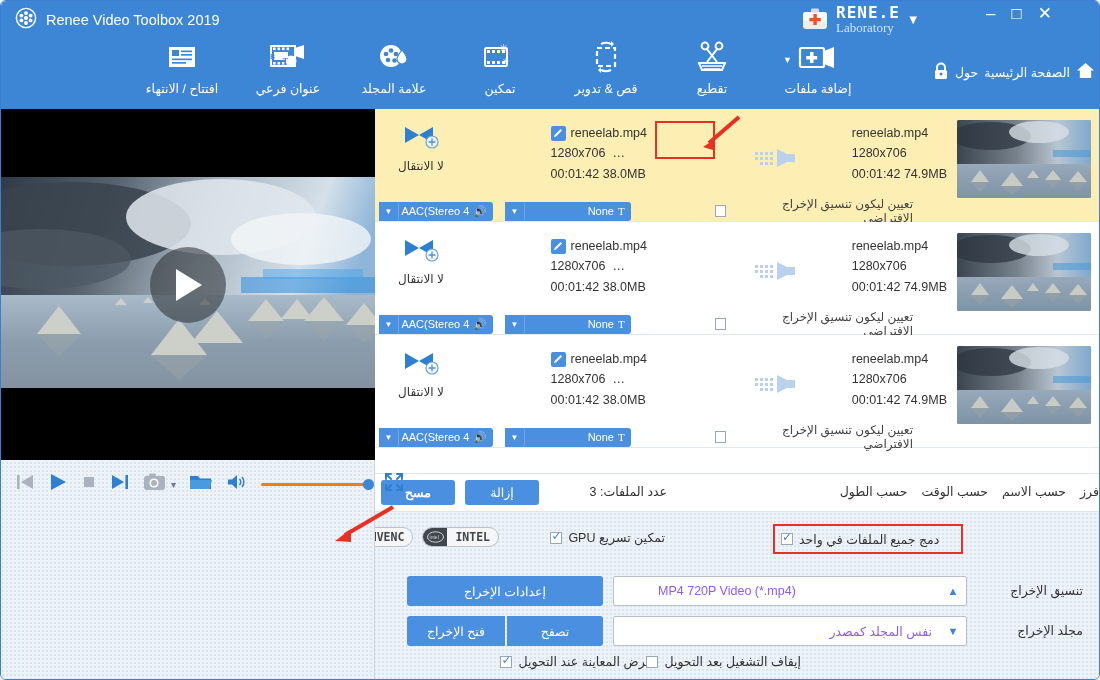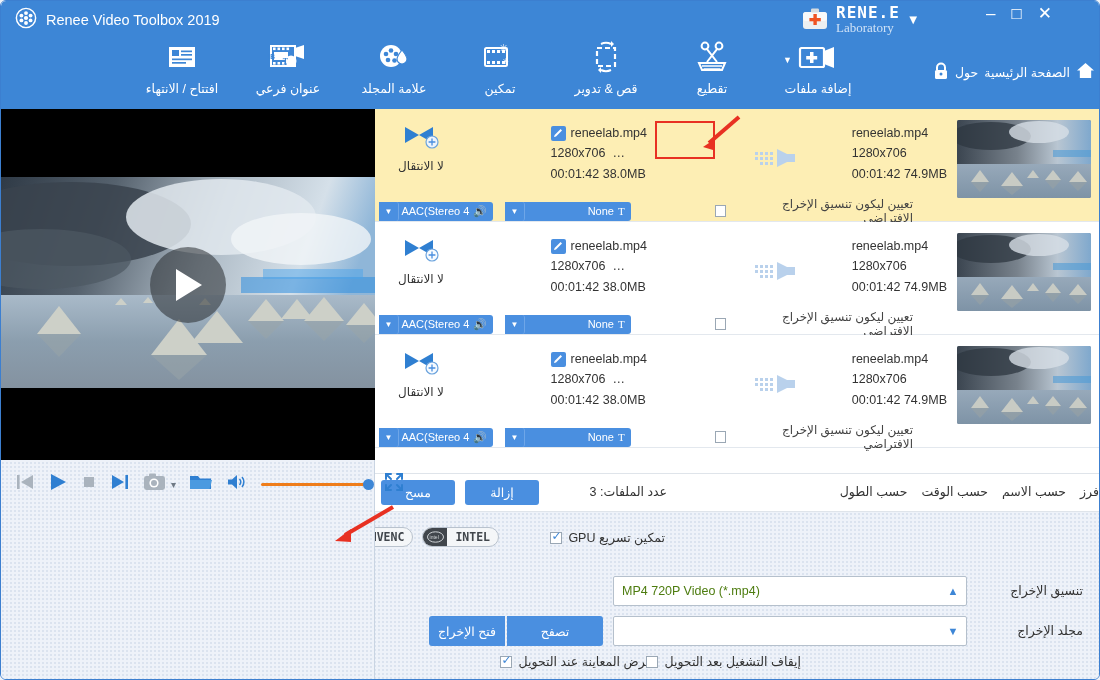--- a/index.html
+++ b/index.html
@@ -79,21 +79,21 @@
         display:inline-block; position:relative; }
   .cbx.on::after{ content:"✓"; position:absolute; left:0px; top:-4px;
         font-size:12px; color:#3d86d6; }
 
   
   .listfoot{ position:absolute; right:0; top:472px; width:726px; height:38px;
              background:#fff; border-top:1px solid #dfe4ea; }
   .btn{ background:#4a8fe0; color:#fff; border:none; border-radius:3px;
         font-size:12.5px; height:25px; cursor:pointer;
         font-family:"Liberation Sans",sans-serif; }
-  .b-clear{ position:absolute; right:644px; top:6px; width:74px; }
+  .b-clear{ position:absolute; right:644px; top:6px; width:74px;font-weight:bold; }
   .b-remove{ position:absolute; right:560px; top:6px; width:74px; }
   .cnt{ position:absolute; right:432px; top:10px; font-size:12.5px; color:#333; }
   .sorts{ position:absolute; right:0px; left:auto; top:10px; width:330px;
           display:flex; direction:rtl; gap:14px; font-size:12.5px; color:#333;
           left:394px; }
 
   
   .settings{ position:absolute; right:0; top:510px; width:726px; height:168px;
      background:#eef2f9;
      background-image:radial-gradient(#dbe3ef 1px, transparent 1px);
@@ -112,28 +112,28 @@
           justify-content:center; }
   .badge .blab{ padding:0 8px; font-size:11.5px; font-weight:bold; color:#41464c;
           font-family:"DejaVu Sans Mono",monospace; }
 
   .frm{ position:absolute; right:0; top:60px; width:726px; }
   .frow{ position:relative; height:40px; }
   .flab{ position:absolute; right:16px; top:11px; font-size:12.5px; color:#333; }
   .fsel{ position:absolute; right:132px; top:4px; width:354px; height:30px;
          background:#fff; border:1px solid #b5c0cc; border-radius:2px;
          display:flex; direction:rtl; align-items:center; }
-  .fsel .val{ flex:1; padding:0 8px; font-size:12.5px; color:#4d7c0f;
-              direction:ltr; text-align:left; white-space:nowrap; overflow:hidden; }
+  .fsel .val{ flex:1; padding:0 8px; font-size:12.5px; color:#8b5cf6;
+              direction:ltr; text-align:left; white-space:nowrap; overflow:hidden;margin-left:36px; }
   .fsel .val.rtl{ direction:rtl; text-align:right; }
   .fsel .tri{ width:26px; text-align:center; color:#3d86d6; font-size:11px; }
   .fbtn{ position:absolute; top:4px; height:30px; }
   .b-outset{ right:496px; width:196px; }
   .b-browse{ right:496px; width:96px; border-radius:0 3px 3px 0; }
-  .b-open{ right:594px; width:76px; border-radius:3px 0 0 3px; }
+  .b-open{ right:594px; width:98px; border-radius:3px 0 0 3px; }
   .chkrow{ position:absolute; right:0; top:140px; width:726px; height:24px; }
   .chk1{ position:absolute; right:298px; top:2px; display:flex; direction:rtl;
          align-items:center; gap:6px; font-size:12.5px; color:#333; }
   .chk2{ position:absolute; right:446px; top:2px; display:flex; direction:rtl;
          align-items:center; gap:6px; font-size:12.5px; color:#333; }
 
   
   .pane{ position:absolute; left:0; top:108px; width:374px; height:570px;
          background:#eef2f9;
          background-image:radial-gradient(#dbe3ef 1px, transparent 1px);
@@ -644,20 +644,24 @@
     <div class="sorts">
       <span>فرز</span>
       <span>حسب الاسم</span>
       <span>حسب الوقت</span>
       <span>حسب الطول</span>
     </div>
   </div>
 
   <div class="settings">
 
+    <div class="mergebox">
+      <span class="lbl">دمج جميع الملفات في واحد</span>
+      <span class="cbx on"></span>
+    </div>
 
     <div class="gpuchk">
       <span>تمكين تسريع GPU</span>
       <span class="cbx on"></span>
     </div>
 
     <div class="badges">
       <div class="badge">
         <span class="bico" style="background:#41464c;">
           <svg width="15" height="13" viewBox="0 0 15 13">
@@ -687,25 +691,27 @@
       </div>
     </div>
 
     <div class="frm">
       <div class="frow">
         <span class="flab">تنسيق الإخراج</span>
         <div class="fsel">
           <span class="tri">▲</span>
           <span class="val">MP4 720P Video (*.mp4)</span>
         </div>
+        <button class="btn fbtn b-outset">إعدادات الإخراج</button>
       </div>
       <div class="frow">
         <span class="flab">مجلد الإخراج</span>
         <div class="fsel">
           <span class="tri">▼</span>
+          <span class="val rtl">نفس المجلد كمصدر</span>
         </div>
         <button class="btn fbtn b-browse">تصفح</button>
         <button class="btn fbtn b-open">فتح الإخراج</button>
       </div>
     </div>
 
     <div class="chkrow">
       <div class="chk2">
         <span>عرض المعاينة عند التحويل</span>
         <span class="cbx on"></span>

